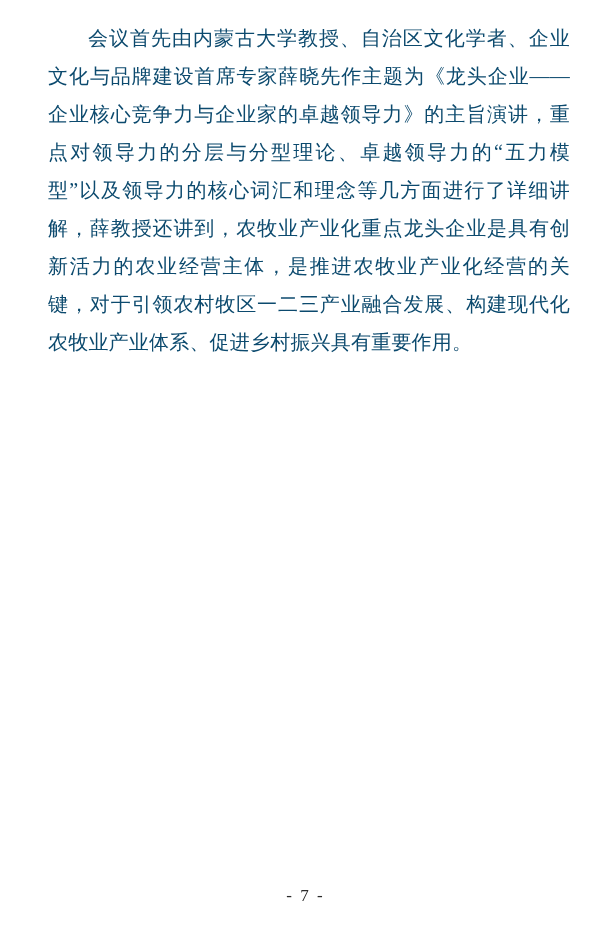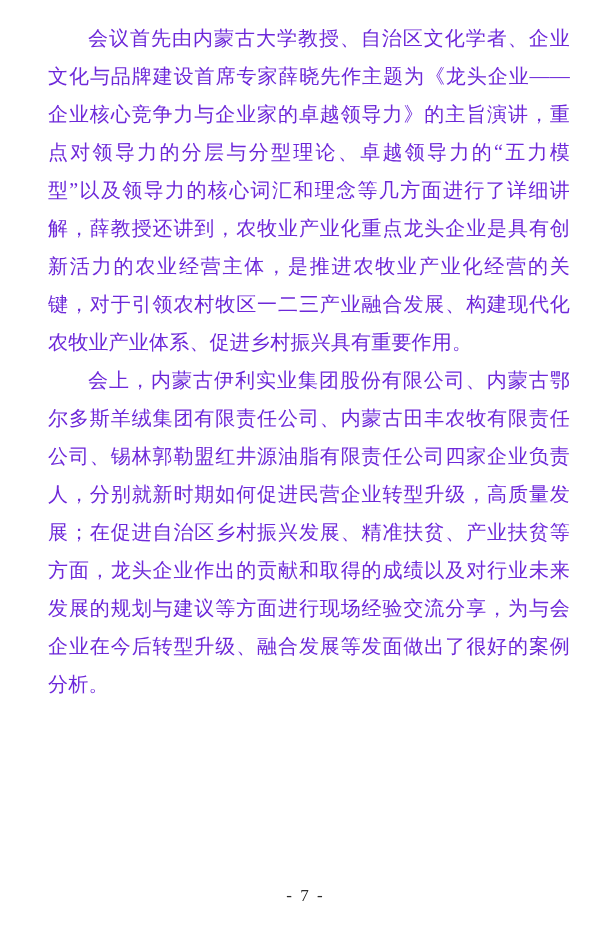--- a/index.html
+++ b/index.html
@@ -20,21 +20,21 @@
     width: 611px;
     height: 931px;
     background: #ffffff;
     overflow: hidden;
   }
   .content {
     position: absolute;
     left: 48px;
     top: 19px;
     width: 522px;
-    color: #6d28d9;
+    color: #0c4a6e;
     font-size: 20px;
     line-height: 38px;
     text-align: justify;
     text-justify: inter-character;
   }
   .content p {
     margin: 0;
     padding: 0;
     text-indent: 2em;
     word-break: break-all;
@@ -51,16 +51,15 @@
     line-height: 24px;
     letter-spacing: 2px;
   }
 </style>
 </head>
 <body>
 
 <div class="page">
   <div class="content">
     <p>会议首先由内蒙古大学教授、自治区文化学者、企业文化与品牌建设首席专家薛晓先作主题为《龙头企业——企业核心竞争力与企业家的卓越领导力》的主旨演讲，重点对领导力的分层与分型理论、卓越领导力的“五力模型”以及领导力的核心词汇和理念等几方面进行了详细讲解，薛教授还讲到，农牧业产业化重点龙头企业是具有创新活力的农业经营主体，是推进农牧业产业化经营的关键，对于引领农村牧区一二三产业融合发展、构建现代化农牧业产业体系、促进乡村振兴具有重要作用。</p>
-    <p>会上，内蒙古伊利实业集团股份有限公司、内蒙古鄂尔多斯羊绒集团有限责任公司、内蒙古田丰农牧有限责任公司、锡林郭勒盟红井源油脂有限责任公司四家企业负责人，分别就新时期如何促进民营企业转型升级，高质量发展；在促进自治区乡村振兴发展、精准扶贫、产业扶贫等方面，龙头企业作出的贡献和取得的成绩以及对行业未来发展的规划与建议等方面进行现场经验交流分享，为与会企业在今后转型升级、融合发展等发面做出了很好的案例分析。</p>
   </div>
   <div class="footer">- 7 -</div>
 </div>
 
 </body></html>

